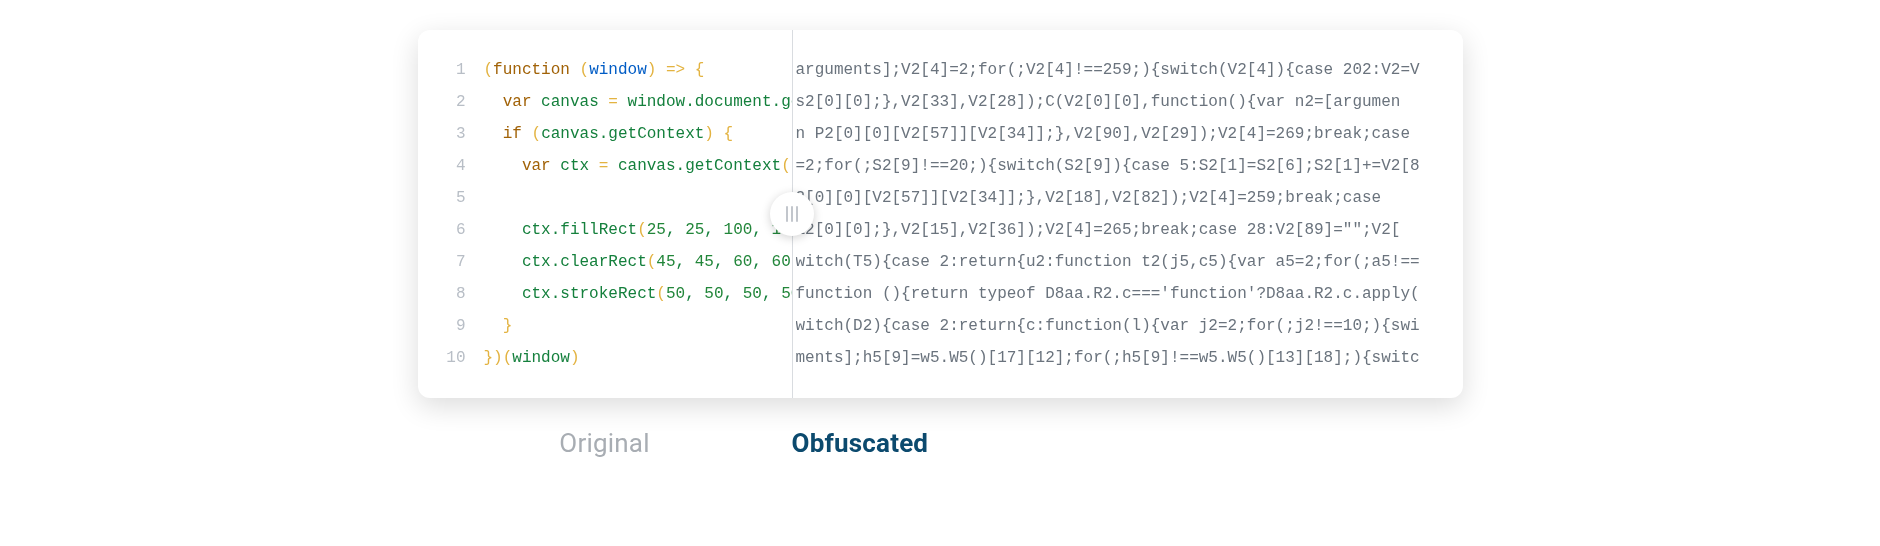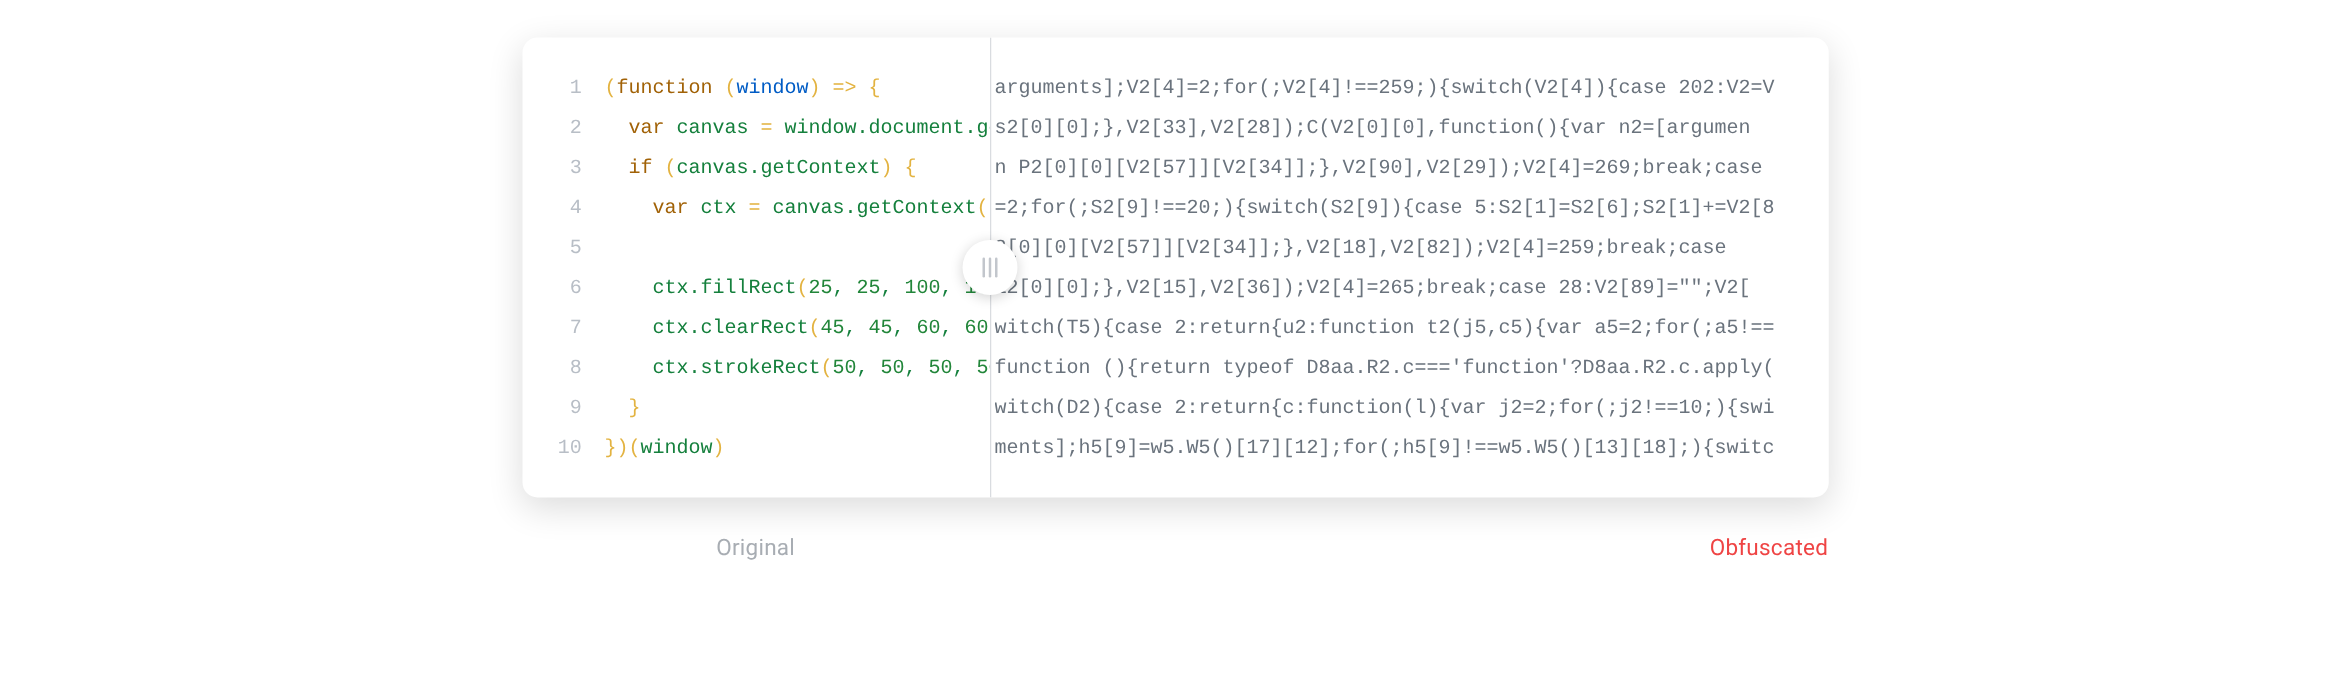--- a/index.html
+++ b/index.html
@@ -99,34 +99,34 @@
 
   .right .code {
     color: #6a737d;
   }
   .right .code .row { display: block; }
 
   .labels {
     width: 1045px;
     display: flex;
     margin-top: 30px;
-    font-size: 18px;
+    font-size: 26px;
     letter-spacing: 0.2px;
   }
   .labels .lbl-left {
     width: 374px;
     text-align: center;
     color: #a8adb3;
     font-weight: 400;
   }
   .labels .lbl-right {
     width: 671px;
-    text-align: right;
-    color: #ef4444;
-    font-weight: 400;
+    text-align: left;
+    color: #0c4a6e;
+    font-weight: 700;
   }
 </style>
 </head>
 <body>
 
 <div class="card">
 
   <div class="pane left">
     <div class="code" id="orig-code"><div class="row"><span class="ln">1</span><span class="content"><span class="tok-par">(</span><span class="tok-kw">function </span><span class="tok-par">(</span><span class="tok-fn">window</span><span class="tok-par">) =&gt; {</span></span></div><div class="row"><span class="ln">2</span><span class="content"><span class="tok-txt">  </span><span class="tok-kw">var</span><span class="tok-txt"> canvas </span><span class="tok-par">= </span><span class="tok-txt">window.document.getE</span></span></div><div class="row"><span class="ln">3</span><span class="content"><span class="tok-txt">  </span><span class="tok-kw">if </span><span class="tok-par">(</span><span class="tok-txt">canvas.getContext</span><span class="tok-par">) {</span></span></div><div class="row"><span class="ln">4</span><span class="content"><span class="tok-txt">    </span><span class="tok-kw">var</span><span class="tok-txt"> ctx </span><span class="tok-par">= </span><span class="tok-txt">canvas.getContext</span><span class="tok-par">(</span><span class="tok-str">'2d</span></span></div><div class="row"><span class="ln">5</span><span class="content"></span></div><div class="row"><span class="ln">6</span><span class="content"><span class="tok-txt">    ctx.fillRect</span><span class="tok-par">(</span><span class="tok-num">25</span><span class="tok-txt">, </span><span class="tok-num">25</span><span class="tok-txt">, </span><span class="tok-num">100</span><span class="tok-txt">, </span><span class="tok-num">100</span></span></div><div class="row"><span class="ln">7</span><span class="content"><span class="tok-txt">    ctx.clearRect</span><span class="tok-par">(</span><span class="tok-num">45</span><span class="tok-txt">, </span><span class="tok-num">45</span><span class="tok-txt">, </span><span class="tok-num">60</span><span class="tok-txt">, </span><span class="tok-num">60</span><span class="tok-par">)</span></span></div><div class="row"><span class="ln">8</span><span class="content"><span class="tok-txt">    ctx.strokeRect</span><span class="tok-par">(</span><span class="tok-num">50</span><span class="tok-txt">, </span><span class="tok-num">50</span><span class="tok-txt">, </span><span class="tok-num">50</span><span class="tok-txt">, </span><span class="tok-num">50</span></span></div><div class="row"><span class="ln">9</span><span class="content"><span class="tok-txt">  </span><span class="tok-par">}</span></span></div><div class="row"><span class="ln">10</span><span class="content"><span class="tok-par">})(</span><span class="tok-txt">window</span><span class="tok-par">)</span></span></div></div>
   </div>

